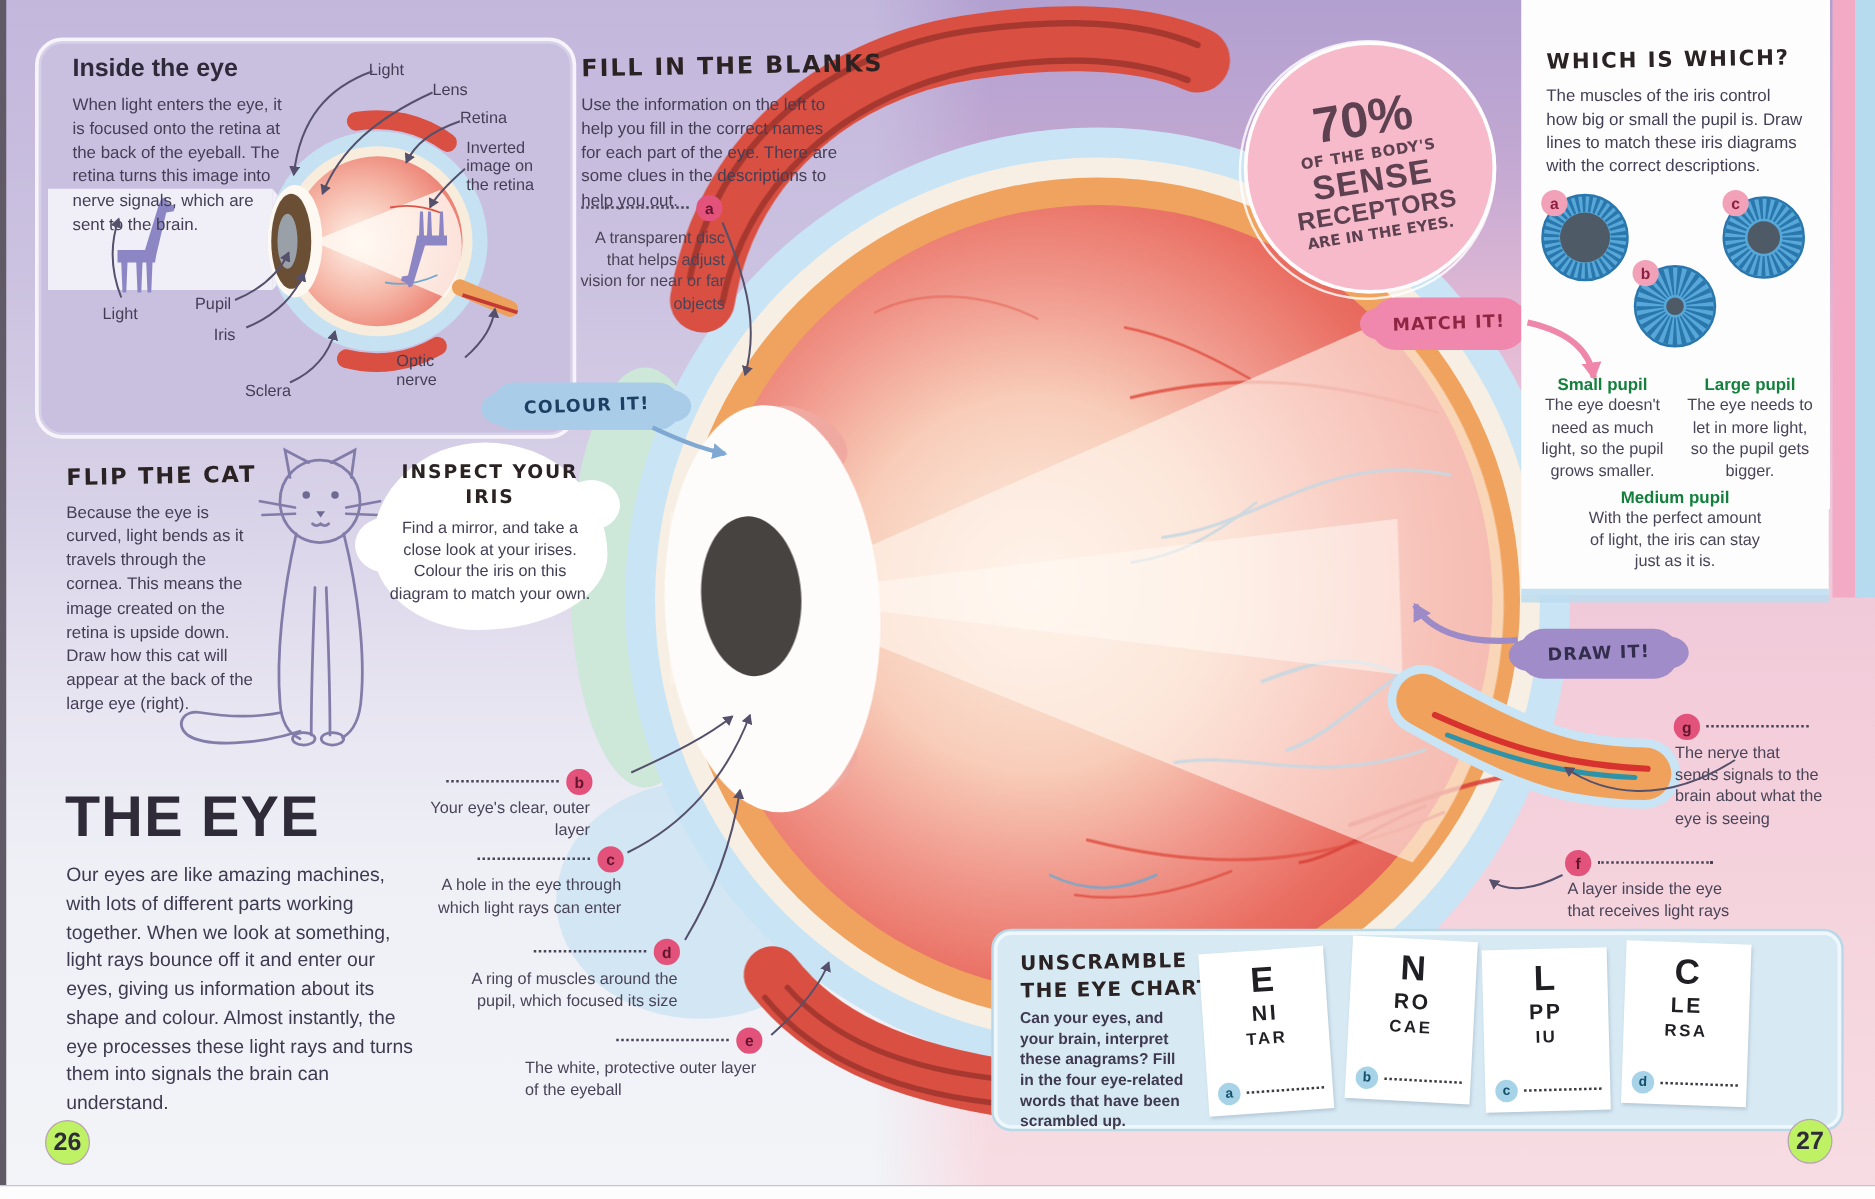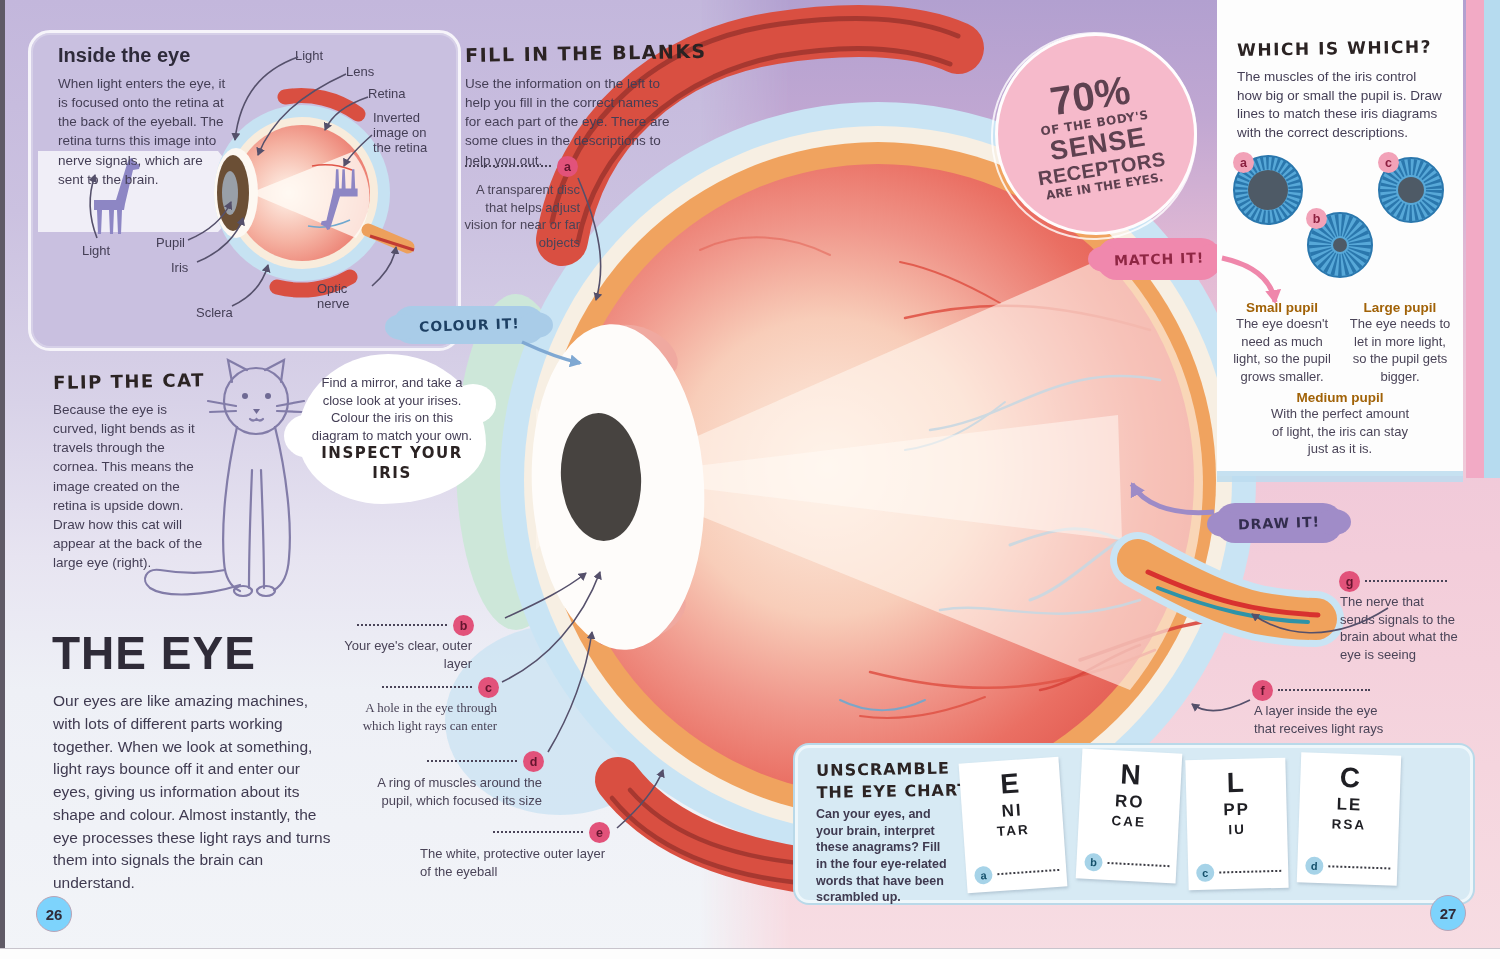--- a/index.html
+++ b/index.html
@@ -49,37 +49,37 @@
   #fact .f1{font-size:40px;font-weight:800;}
   #fact .f2{font-size:12px;font-weight:700;letter-spacing:.5px;font-family:"DejaVu Sans",sans-serif;}
   #fact .f3{font-size:27px;font-weight:800;letter-spacing:1px;}
   #fact .f4{font-size:20px;font-weight:800;letter-spacing:.5px;}
   #fact .f5{font-size:12px;font-weight:700;font-family:"DejaVu Sans",sans-serif;}
   #panel{left:1217px;top:0;width:246px;height:476px;background:#fdfdfd;z-index:2;}
   #panel-edge{left:1217px;top:471px;width:246px;height:11px;background:#bcdcee;opacity:.85;z-index:2;}
   #panel-title{left:1237px;top:40px;font-size:17px;z-index:3;}
   #panel-body{left:1237px;top:68px;width:206px;font-size:13.5px;line-height:1.38;color:#443e55;z-index:3;}
   .pblock{text-align:center;z-index:3;}
-  .pblock .pt{font-size:13.5px;font-weight:700;color:#a16207;}
+  .pblock .pt{font-size:13.5px;font-weight:700;color:#15803d;}
   .pblock .px{font-size:13px;color:#4a4458;line-height:1.35;}
   #pb-small{left:1226px;top:300px;width:112px;}
   #pb-large{left:1348px;top:300px;width:104px;}
   #pb-medium{left:1270px;top:390px;width:140px;}
   .icirc{width:21px;height:21px;border-radius:50%;background:#f2a2b8;color:#8c2040;font-size:12.5px;font-weight:700;display:flex;align-items:center;justify-content:center;z-index:4;}
   #uns-box{left:795px;top:745px;width:672px;height:152px;background:#d7eaf4;border:3px solid #eef7fb;border-radius:14px;box-shadow:0 0 0 2px #b9d9e9;z-index:2;}
   #uns-title{left:816px;top:760px;width:168px;font-size:16px;line-height:1.35;letter-spacing:1px;z-index:3;}
   #uns-body{left:816px;top:806px;width:134px;font-size:12.5px;line-height:1.33;color:#3f3a50;z-index:3;font-weight:bold;}
   .card{position:absolute;width:100px;height:130px;background:#fff;box-shadow:1px 2px 3px rgba(120,140,160,.35);z-index:3;text-align:center;color:#1f1f24;}
   .card .l0{font-size:28px;font-weight:700;margin-top:8px;letter-spacing:1px;}
   .card .l1{font-size:17px;font-weight:700;margin-top:1px;letter-spacing:2px;}
   .card .l2{font-size:13.5px;font-weight:700;margin-top:2px;letter-spacing:2px;}
   .card .crow{position:absolute;left:8px;bottom:8px;display:flex;align-items:center;gap:5px;}
   .ccirc{width:18px;height:18px;border-radius:50%;background:#a6d3e8;color:#14506b;font-size:11px;font-weight:700;display:flex;align-items:center;justify-content:center;}
   .cdot{width:62px;border-top:2px dotted #3a3a42;}
-  .pagenum{width:34px;height:34px;border-radius:50%;background:#7dd3fc;border:1.5px solid #b9a3b5;color:#2f2b38;font-size:15px;font-weight:700;display:flex;align-items:center;justify-content:center;z-index:3;}
+  .pagenum{width:34px;height:34px;border-radius:50%;background:#bef264;border:1.5px solid #b9a3b5;color:#2f2b38;font-size:20px;font-weight:700;display:flex;align-items:center;justify-content:center;z-index:3;}
   #pg26{left:36px;top:896px;}
   #pg27{left:1430px;top:895px;}
   svg.layer{position:absolute;left:0;top:0;z-index:1;pointer-events:none;}
   svg.arrows{position:absolute;left:0;top:0;z-index:3;pointer-events:none;}
 </style>
 </head>
 <body>
 
 <div id="bg-left" class="abs"></div>
 <div id="bg-right" class="abs"></div>
@@ -246,21 +246,21 @@
 <div class="txt body-txt" id="fib-body">Use the information on the left to help you fill in the correct names for each part of the eye. There are some clues in the descriptions to help you out.</div>
 
 <div class="txt dotted" style="left:465px;top:165px;width:86px;"></div>
 <div class="txt lcirc" style="left:557px;top:156px;">a</div>
 <div class="txt clue" style="left:460px;top:181px;width:120px;text-align:right;">A transparent disc that helps adjust vision for near or far objects</div>
 <div class="txt dotted" style="left:357px;top:624px;width:90px;"></div>
 <div class="txt lcirc" style="left:453px;top:615px;">b</div>
 <div class="txt clue" style="left:340px;top:637px;width:132px;text-align:right;">Your eye's clear, outer layer</div>
 <div class="txt dotted" style="left:382px;top:686px;width:90px;"></div>
 <div class="txt lcirc" style="left:478px;top:677px;">c</div>
-<div class="txt clue" style="left:335px;top:699px;width:162px;text-align:right;font-family:Liberation Serif, serif;">A hole in the eye through which light rays can enter</div>
+<div class="txt clue" style="left:335px;top:699px;width:162px;text-align:right;">A hole in the eye through which light rays can enter</div>
 <div class="txt dotted" style="left:427px;top:760px;width:90px;"></div>
 <div class="txt lcirc" style="left:523px;top:751px;">d</div>
 <div class="txt clue" style="left:350px;top:774px;width:192px;text-align:right;">A ring of muscles around the pupil, which focused its size</div>
 <div class="txt dotted" style="left:493px;top:831px;width:90px;"></div>
 <div class="txt lcirc" style="left:589px;top:822px;">e</div>
 <div class="txt clue" style="left:420px;top:845px;width:188px;">The white, protective outer layer of the eyeball</div>
 <div class="txt lcirc" style="left:1252px;top:680px;">f</div>
 <div class="txt dotted" style="left:1278px;top:689px;width:92px;"></div>
 <div class="txt clue" style="left:1254px;top:702px;width:136px;">A layer inside the eye that receives light rays</div>
 <div class="txt lcirc" style="left:1339px;top:571px;">g</div>
@@ -274,22 +274,22 @@
     <span>MATCH IT!</span>
   </div>
 <div class="abs blob" id="draw-it">
     <span>DRAW IT!</span>
   </div>
 
 <div class="abs" id="inspect-cloud">
   <div class="puff1"></div>
     <div class="puff2"></div>
   <div id="inspect-inner">
+    <div id="inspect-title">INSPECT YOUR IRIS</div>
     <div id="inspect-body">Find a mirror, and take a close look at your irises. Colour the iris on this diagram to match your own.</div>
-    <div id="inspect-title">INSPECT YOUR IRIS</div>
   </div>
 </div>
 
 <div class="txt h-hand" id="flip-title">FLIP THE CAT</div>
 <div class="txt body-txt" id="flip-body">Because the eye is curved, light bends as it travels through the cornea. This means the image created on the retina is upside down. Draw how this cat will appear at the back of the large eye (right).</div>
 
 <div class="txt" id="eye-title">THE EYE</div>
 <div class="txt" id="eye-body">Our eyes are like amazing machines, with lots of different parts working together. When we look at something, light rays bounce off it and enter our eyes, giving us information about its shape and colour. Almost instantly, the eye processes these light rays and turns them into signals the brain can understand.</div>
 
 <div class="abs" id="fact">

